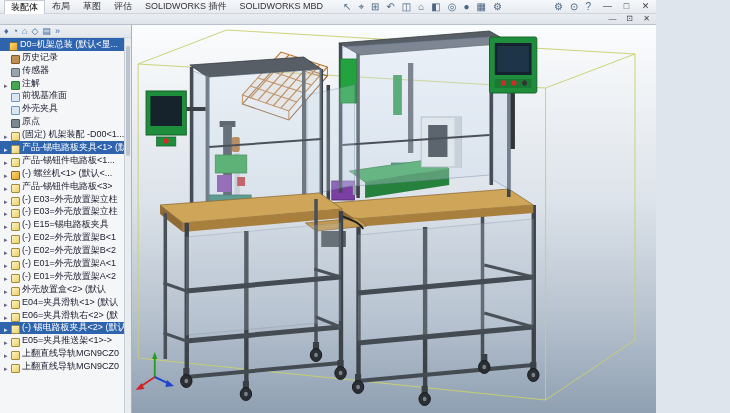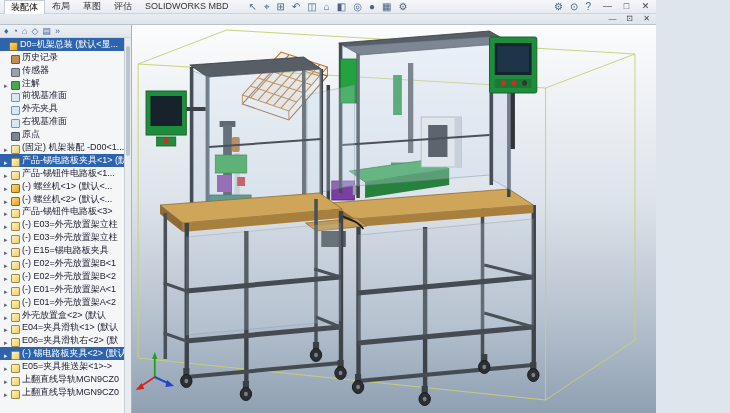--- a/index.html
+++ b/index.html
@@ -61,20 +61,21 @@
 <body>
 
 <div class="app">
 
   <div class="row1">
     <div class="tabstrip">
         <span class="tab active">装配体</span>
         <span class="tab">布局</span>
         <span class="tab">草图</span>
         <span class="tab">评估</span>
+        <span class="tab">SOLIDWORKS 插件</span>
         <span class="tab">SOLIDWORKS MBD</span>
       </div>
     <div class="vtools">
         <span class="vicon">↖</span>
         <span class="vicon">⌖</span>
         <span class="vicon">⊞</span>
         <span class="vicon">↶</span>
         <span class="vicon">◫</span>
         <span class="vicon">⌂</span>
         <span class="vicon">◧</span>
@@ -138,25 +139,20 @@
           <span class="tic plane"></span>
           <span class="tl">前视基准面</span>
         </div>
         <div class="trow ind">
           <span class="tw"></span>
           <span class="tic plane"></span>
           <span class="tl">外壳夹具</span>
         </div>
         <div class="trow ind">
           <span class="tw"></span>
-          <span class="tic plane"></span>
-          <span class="tl">右视基准面</span>
-        </div>
-        <div class="trow ind">
-          <span class="tw"></span>
           <span class="tic origin"></span>
           <span class="tl">原点</span>
         </div>
         <div class="trow ind">
           <span class="tw">▸</span>
           <span class="tic part"></span>
           <span class="tl">(固定) 机架装配 -D00&lt;1...</span>
         </div>
         <div class="trow sel ind">
           <span class="tw">▸</span>
@@ -165,25 +161,20 @@
         </div>
         <div class="trow ind">
           <span class="tw">▸</span>
           <span class="tic part"></span>
           <span class="tl">产品-锡钮件电路板&lt;1...</span>
         </div>
         <div class="trow ind">
           <span class="tw">▸</span>
           <span class="tic assembly"></span>
           <span class="tl">(-) 螺丝机&lt;1&gt; (默认&lt;...</span>
-        </div>
-        <div class="trow ind">
-          <span class="tw">▸</span>
-          <span class="tic assembly"></span>
-          <span class="tl">(-) 螺丝机&lt;2&gt; (默认&lt;...</span>
         </div>
         <div class="trow ind">
           <span class="tw">▸</span>
           <span class="tic part"></span>
           <span class="tl">产品-锡钮件电路板&lt;3&gt;</span>
         </div>
         <div class="trow ind">
           <span class="tw">▸</span>
           <span class="tic part"></span>
           <span class="tl">(-) E03=外壳放置架立柱</span>

